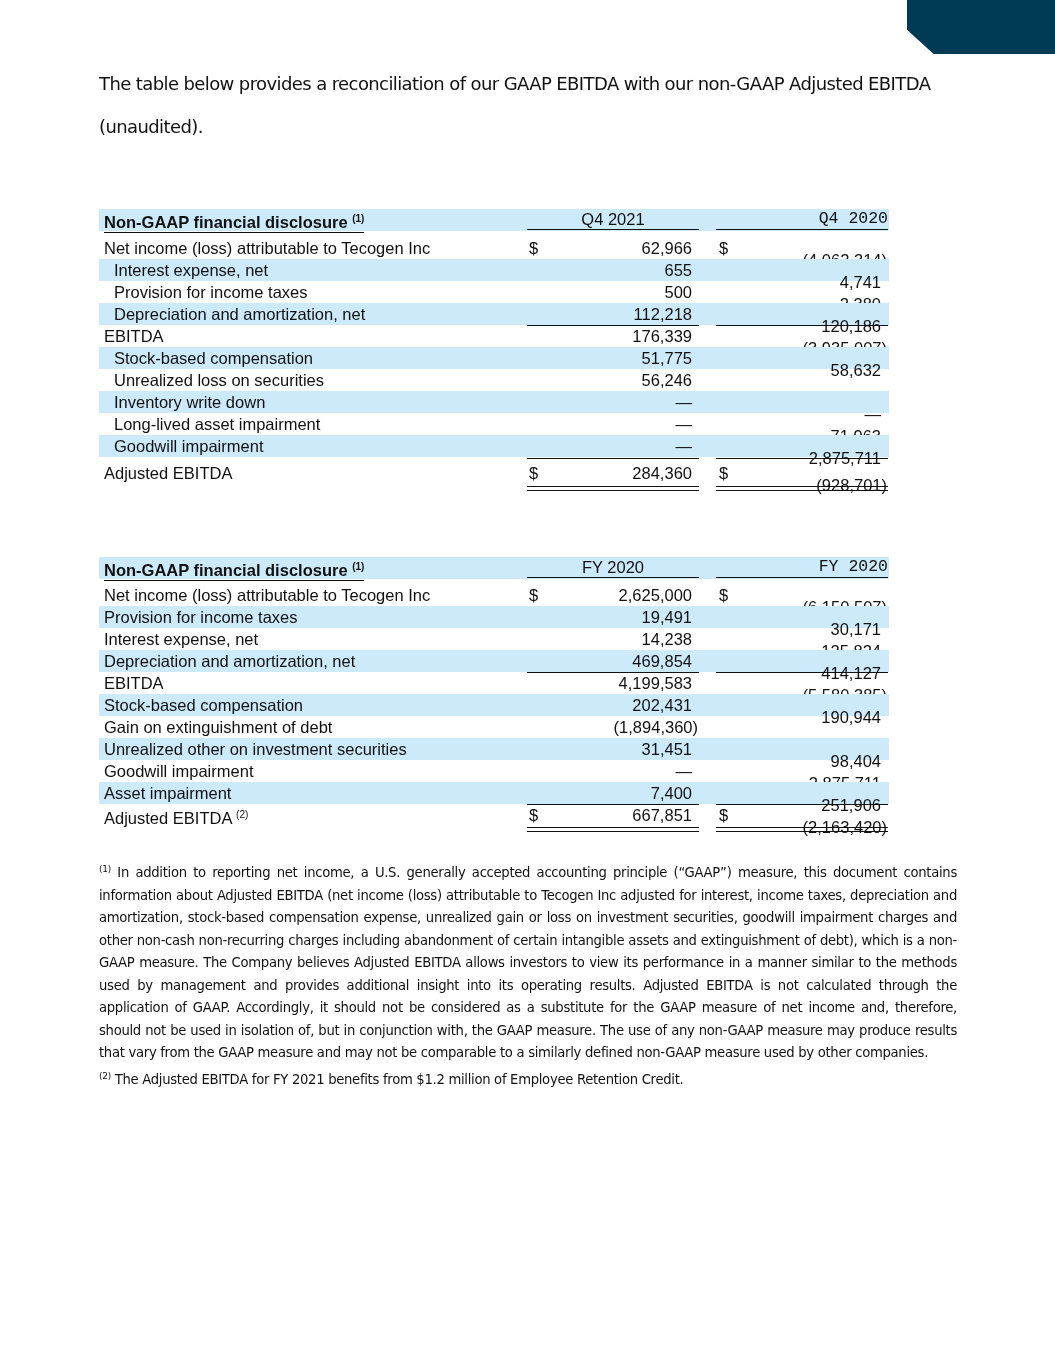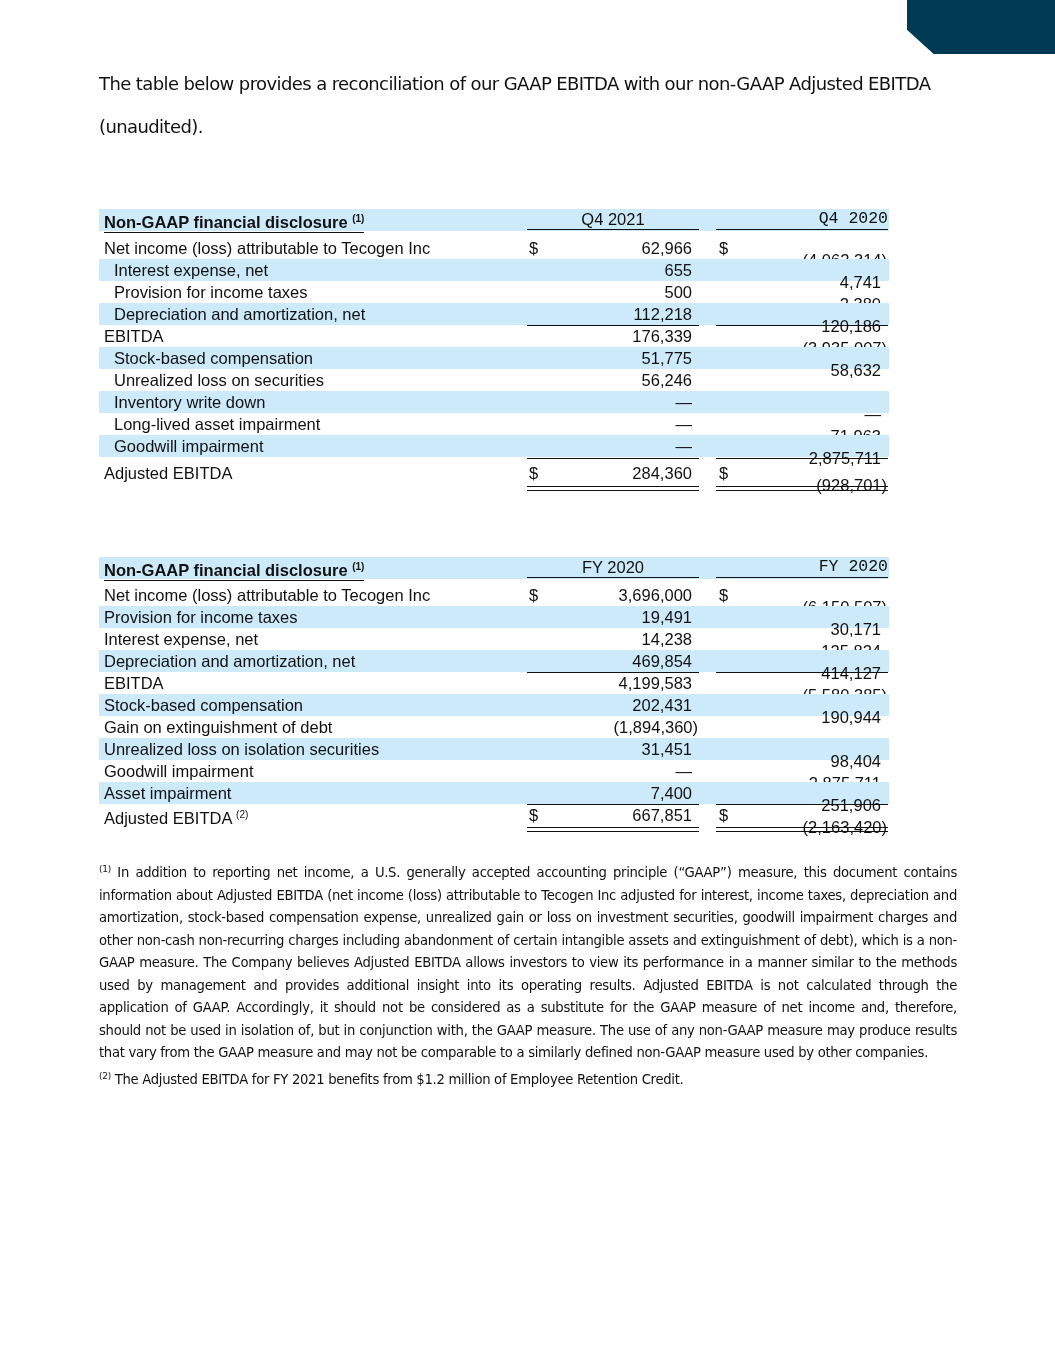--- a/index.html
+++ b/index.html
@@ -126,21 +126,21 @@
   <div class="row hdr shade">
     <div class="bg"></div>
     <span class="title"><span>Non-GAAP financial disclosure</span> <sup>(1)</sup></span>
     <span class="c1">FY 2020</span>
     <span class="c2">FY 2020</span>
   </div>
   <div style="height:13px"></div>
   <div class="row">
     <span class="lbl">Net income (loss) attributable to Tecogen Inc</span>
     <span class="cur1">$</span>
-    <span class="v1">3,696,000</span>
+    <span class="v1">2,625,000</span>
     <span class="cur2">$</span>
     <span class="v2 paren">(6,150,507)</span>
   </div>
   <div class="row shade">
       <div class="bg"></div>
     <span class="lbl">Provision for income taxes</span>
     <span class="v1">19,491</span>
     <span class="v2">30,171</span>
   </div>
   <div class="row">
@@ -167,21 +167,21 @@
     <span class="v1">202,431</span>
     <span class="v2">190,944</span>
   </div>
   <div class="row">
     <span class="lbl">Gain on extinguishment of debt</span>
     <span class="v1 paren">(1,894,360)</span>
     <span class="v2">—</span>
   </div>
   <div class="row shade">
       <div class="bg"></div>
-    <span class="lbl">Unrealized loss on isolation securities</span>
+    <span class="lbl">Unrealized other on investment securities</span>
     <span class="v1">31,451</span>
     <span class="v2">98,404</span>
   </div>
   <div class="row">
     <span class="lbl">Goodwill impairment</span>
     <span class="v1">—</span>
     <span class="v2">2,875,711</span>
   </div>
   <div class="row shade">
       <div class="bg"></div>

